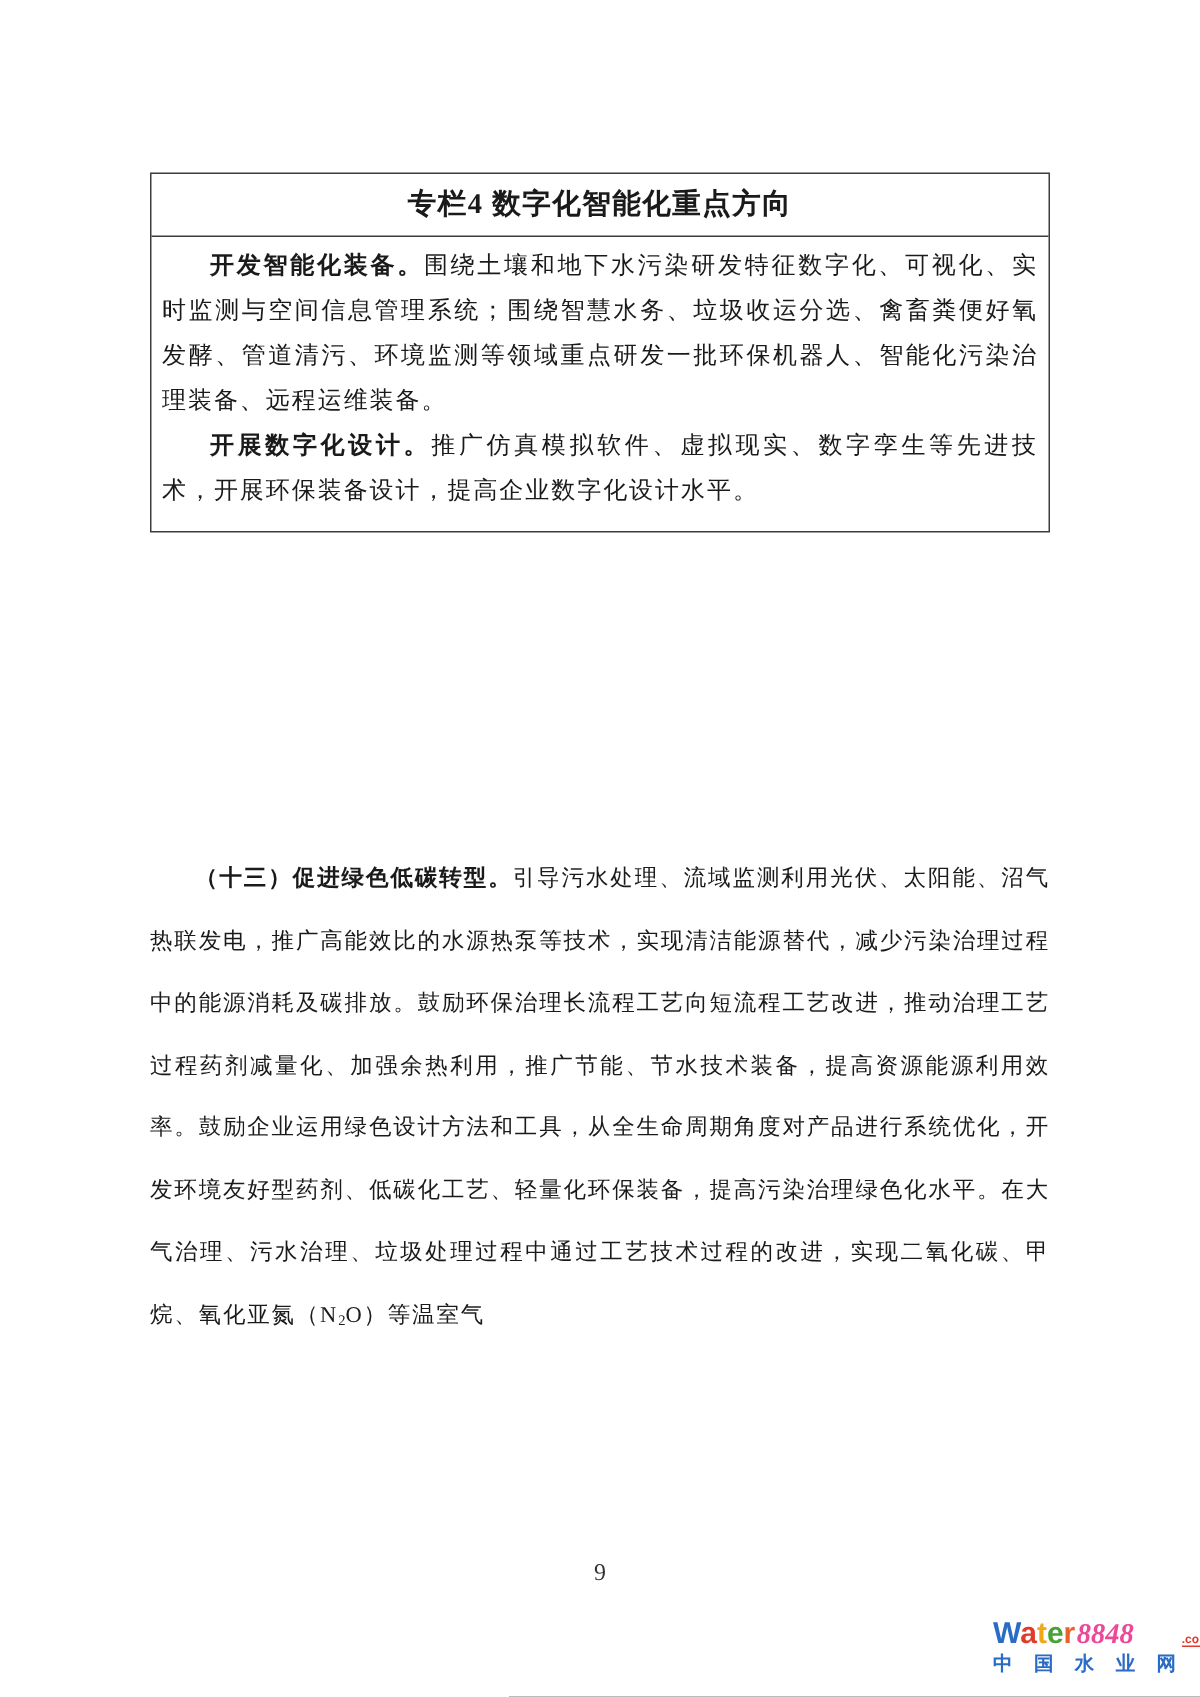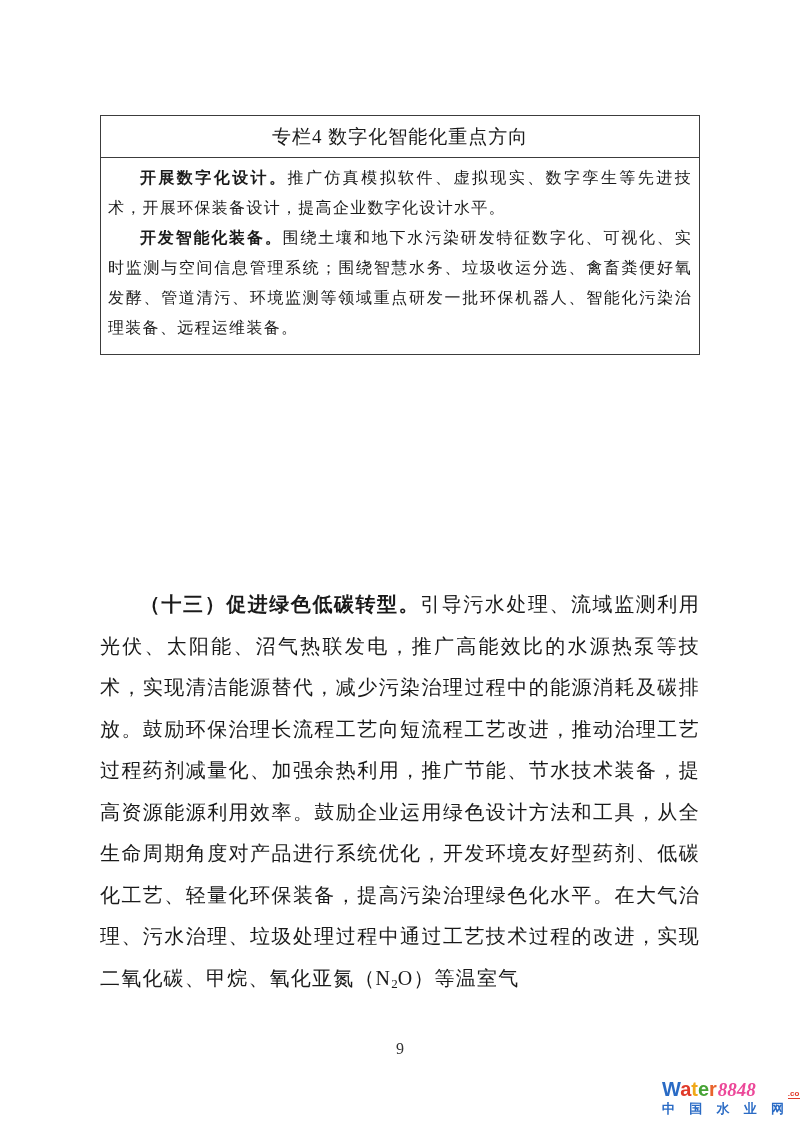--- a/index.html
+++ b/index.html
@@ -19,44 +19,44 @@
     position: absolute;
     left: 100px;
     top: 115px;
     width: 600px;
     border: 1px solid #3c3c3c;
     box-sizing: border-box;
     background: #fff;
   }
   .panel-title {
     text-align: center;
-    font-weight: normal;
+    font-weight: bold;
     font-size: 19px;
     line-height: 24px;
     padding: 9px 4px 8px;
     border-bottom: 1px solid #3c3c3c;
     letter-spacing: 1px;
   }
   .panel-body {
     padding: 5px 7px 11px;
     font-size: 16px;
     line-height: 30px;
     letter-spacing: 1.3px;
     text-align: justify;
   }
   .panel-body p { margin: 0; text-indent: 2em; }
   .lead { font-weight: bold; }
 
   
   .main-text {
     position: absolute;
     left: 100px;
-    top: 584px;
+    top: 566px;
     width: 600px;
-    font-size: 20px;
+    font-size: 15px;
     line-height: 41.5px;
     letter-spacing: 1.2px;
     text-align: justify;
   }
   .main-text p { margin: 0; text-indent: 2em; }
   .main-lead { font-weight: bold; }
   .sub { font-size: 0.65em; vertical-align: -0.25em; letter-spacing: 0; }
 
   
   .page-number {
@@ -115,22 +115,22 @@
   }
 </style>
 </head>
 <body>
 
 <div class="page">
 
   <div class="panel">
     <div class="panel-title">专栏4 数字化智能化重点方向</div>
     <div class="panel-body">
+      <p><span class="lead">开发智能化装备。</span><span>围绕土壤和地下水污染研发特征数字化、可视化、实时监测与空间信息管理系统；围绕智慧水务、垃圾收运分选、禽畜粪便好氧发酵、管道清污、环境监测等领域重点研发一批环保机器人、智能化污染治理装备、远程运维装备。</span></p>
       <p><span class="lead">开展数字化设计。</span><span>推广仿真模拟软件、虚拟现实、数字孪生等先进技术，开展环保装备设计，提高企业数字化设计水平。</span></p>
-      <p><span class="lead">开发智能化装备。</span><span>围绕土壤和地下水污染研发特征数字化、可视化、实时监测与空间信息管理系统；围绕智慧水务、垃圾收运分选、禽畜粪便好氧发酵、管道清污、环境监测等领域重点研发一批环保机器人、智能化污染治理装备、远程运维装备。</span></p>
     </div>
   </div>
 
   <div class="main-text">
     <p><span class="main-lead">（十三）促进绿色低碳转型。</span><span>引导污水处理、流域监测利用光伏、太阳能、沼气热联发电，推广高能效比的水源热泵等技术，实现清洁能源替代，减少污染治理过程中的能源消耗及碳排放。鼓励环保治理长流程工艺向短流程工艺改进，推动治理工艺过程药剂减量化、加强余热利用，推广节能、节水技术装备，提高资源能源利用效率。鼓励企业运用绿色设计方法和工具，从全生命周期角度对产品进行系统优化，开发环境友好型药剂、低碳化工艺、轻量化环保装备，提高污染治理绿色化水平。在大气治理、污水治理、垃圾处理过程中通过工艺技术过程的改进，实现二氧化碳、甲烷、氧化亚氮（N</span><span class="sub">2</span><span>O）等温室气</span></p>
   </div>
 
   <div class="page-number">9</div>
 
   <div class="logo">

